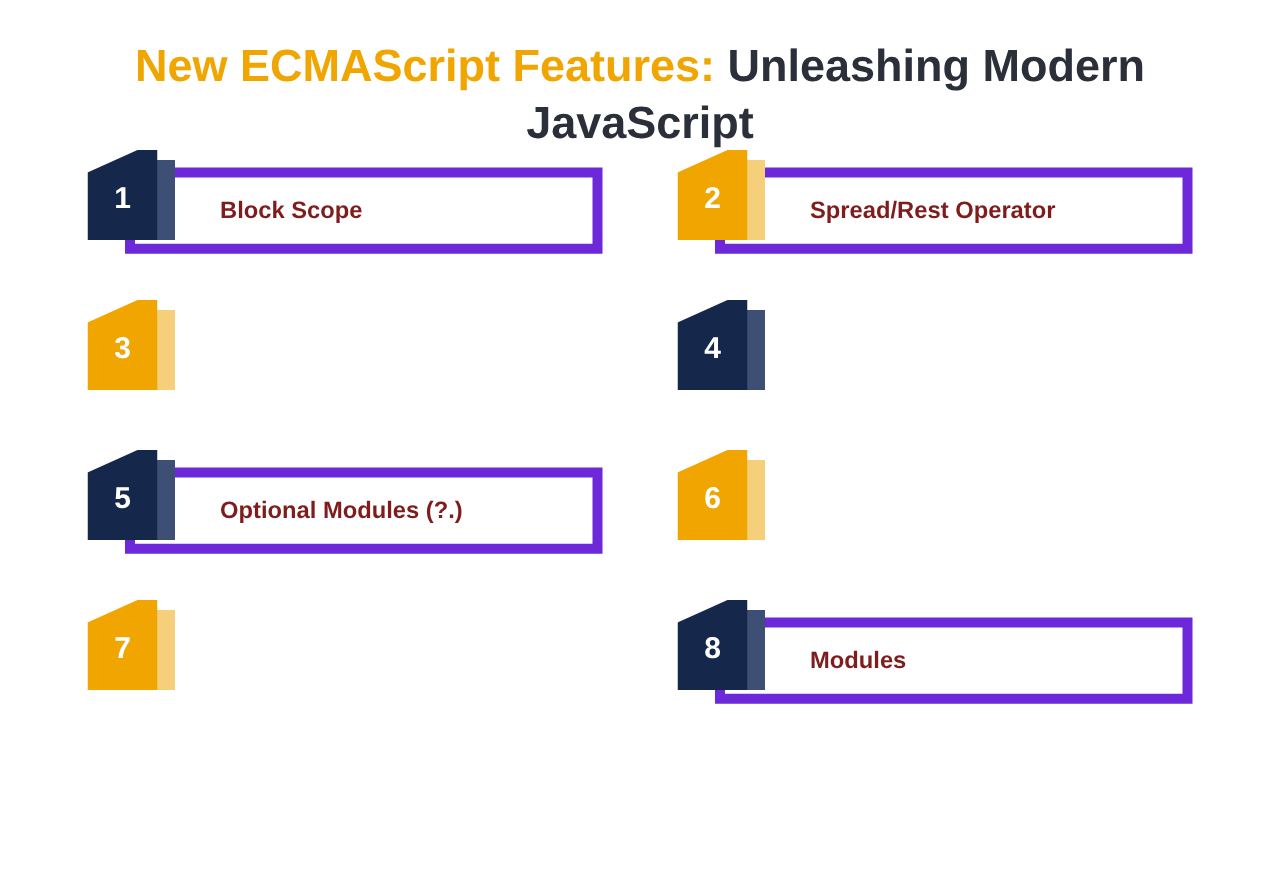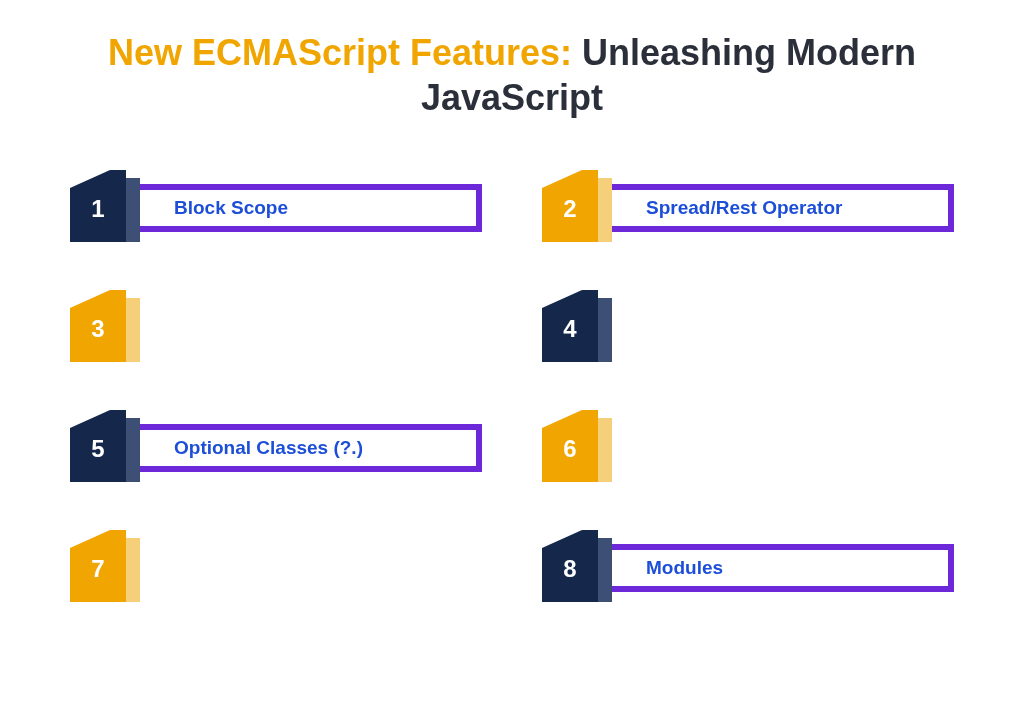--- a/index.html
+++ b/index.html
@@ -8,49 +8,48 @@
     background: #fff;
     width: 1024px;
     height: 704px;
     padding: 30px 50px 40px 50px;
   }
   .title {
     text-align: center;
     font-size: 36px;
     font-weight: 800;
     line-height: 1.25;
-    margin-bottom: 50px;
     color: #2a2f3a;
     padding: 0 40px;
   }
   .title .accent { color: #f0a500; }
   .grid {
     display: grid;
     grid-template-columns: 1fr 1fr;
     column-gap: 60px;
     row-gap: 40px;
     padding: 0 20px;
   }
   .item {
     position: relative;
     height: 80px;
   }
   .bar {
     position: absolute;
     left: 30px;
     right: 0;
     top: 14px;
-    height: 48px;
-    border: 6px solid #6d28d9;
+    height: 69px;
+    border: 8px solid #6d28d9;
     display: flex;
     align-items: center;
     padding-left: 68px;
     font-size: 19px;
     font-weight: 700;
-    color: #1d4ed8;
+    color: #7f1d1d;
   }
   .badge-wrap {
     position: absolute;
     left: 0;
     top: 0;
     width: 90px;
     height: 80px;
   }
   .shadow {
     position: absolute;
@@ -134,21 +133,21 @@
         <polygon points="0,16 38,0 56,0 56,64 0,64" fill="#3d4f74"></polygon>
       </svg>
       <svg class="badge" viewBox="0 0 56 72">
         <polygon points="0,18 40,0 56,0 56,72 0,72" fill="#15284b"></polygon>
       </svg>
       <div class="num">4</div>
     </div>
   </div>
     <div class="item">
     <div class="bar">
-      <span>Optional Classes (?.)</span>
+      <span>Optional Modules (?.)</span>
     </div>
     <div class="badge-wrap">
       <svg class="shadow" viewBox="0 0 56 64">
         <polygon points="0,16 38,0 56,0 56,64 0,64" fill="#3d4f74"></polygon>
       </svg>
       <svg class="badge" viewBox="0 0 56 72">
         <polygon points="0,18 40,0 56,0 56,72 0,72" fill="#15284b"></polygon>
       </svg>
       <div class="num">5</div>
     </div>

